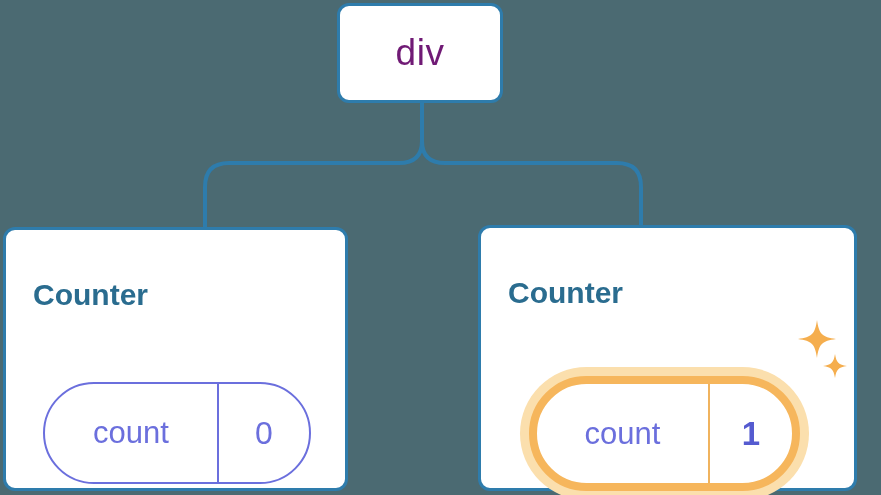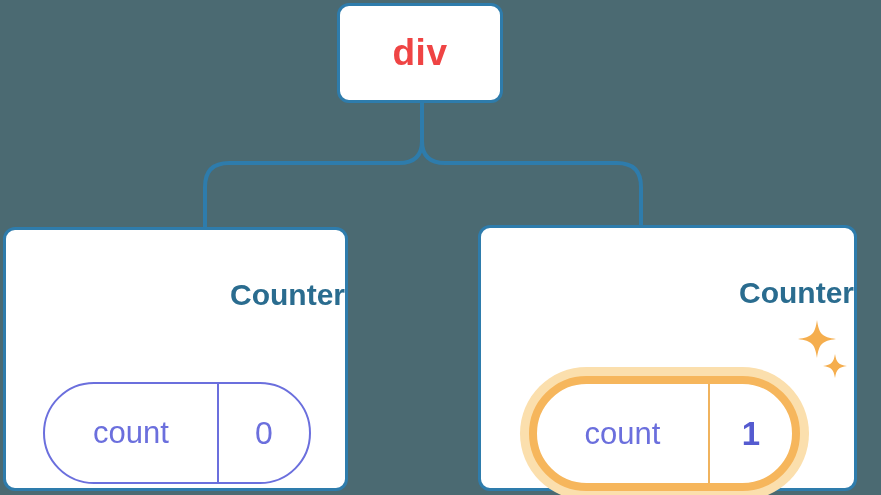--- a/index.html
+++ b/index.html
@@ -18,29 +18,29 @@
     border-radius:12px;
     box-sizing:border-box;
     z-index:1;
   }
   .root-node{
     left:337px;top:3px;width:166px;height:100px;
     display:flex;align-items:center;justify-content:center;
   }
   .root-label{
     font-size:37px;
-    font-weight:700;
-    color:#ef4444;
+    font-weight:400;
+    color:#701a75;
     letter-spacing:0.5px;
   }
   .card-left{left:3px;top:227px;width:345px;height:264px;}
   .card-right{left:478px;top:225px;width:379px;height:266px;}
   .card-title{
     margin-top:50px;
-    text-align:right;
+    text-align:left;
     font-size:30px;
     font-weight:600;
     color:#2a6c8f;
     line-height:1;
     padding-left:27px;
   }
   .pill{
     position:absolute;
     display:flex;
     background:#ffffff;

